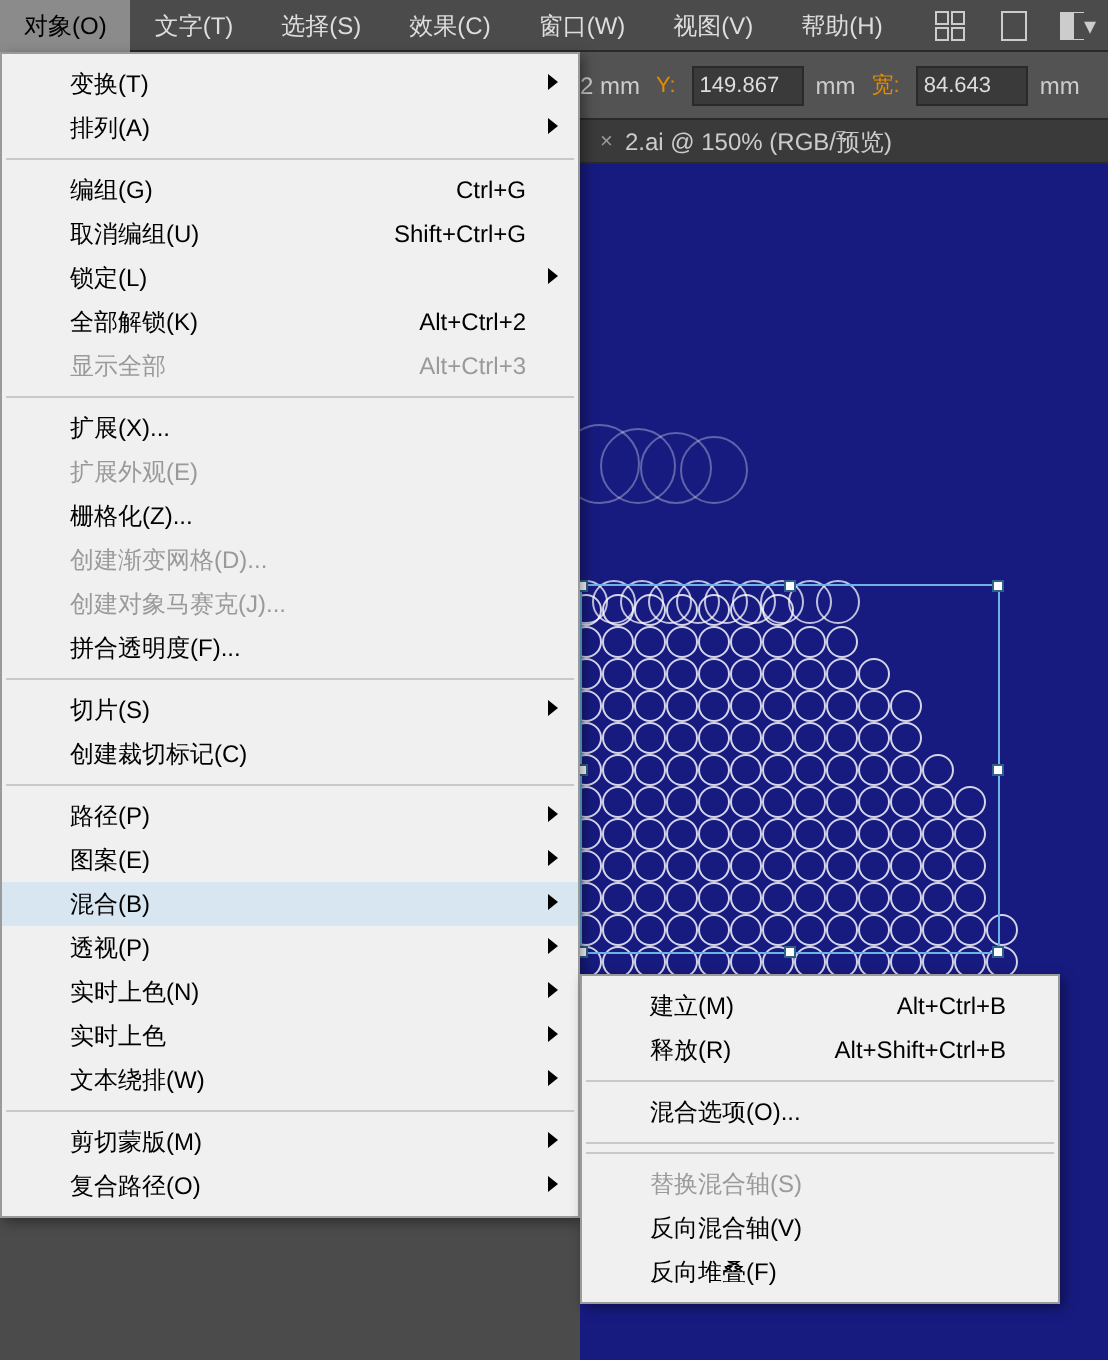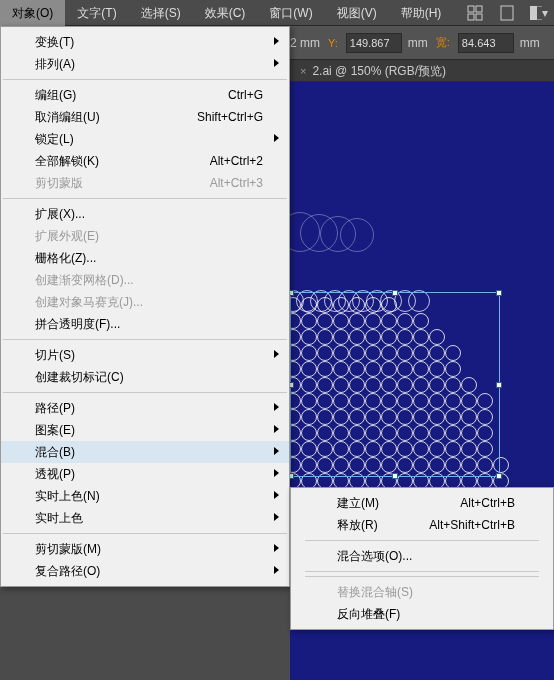--- a/index.html
+++ b/index.html
@@ -20,21 +20,21 @@
 .sel-handle{position:absolute;width:6px;height:6px;background:#fff;border:1px solid #2f5f8a}
 .circle{position:absolute;border:1px solid rgba(255,255,255,0.9);border-radius:50%}
 .dropdown{position:absolute;left:0;top:26px;width:290px;background:#f0f0f0;border:1px solid #9a9a9a;box-shadow:2px 2px 6px rgba(0,0,0,0.4);padding:4px 0}
 .dd-item{height:22px;display:flex;align-items:center;padding:0 26px 0 34px;color:#000;position:relative;cursor:default}
 .dd-item.disabled{color:#9a9a9a}
 .dd-item.hl{background:#d8e6f2}
 .dd-item .sc{margin-left:auto;color:#000}
 .dd-item.disabled .sc{color:#9a9a9a}
 .dd-item .arrow{position:absolute;right:10px;top:6px;width:0;height:0;border-top:4px solid transparent;border-bottom:4px solid transparent;border-left:5px solid #000}
 .dd-sep{height:1px;background:#c8c8c8;margin:4px 2px}
-.submenu{position:absolute;left:290px;top:487px;width:264px;background:#f0f0f0;border:1px solid #9a9a9a;box-shadow:2px 2px 6px rgba(0,0,0,0.4);padding:4px 12px}
+.submenu{position:absolute;left:290px;top:487px;width:240px;background:#f0f0f0;border:1px solid #9a9a9a;box-shadow:2px 2px 6px rgba(0,0,0,0.4);padding:4px 0}
 </style>
 </head>
 <body>
 
 <div class="menubar">
   <div class="menu-item active">对象(O)</div>
   <div class="menu-item">文字(T)</div>
   <div class="menu-item">选择(S)</div>
   <div class="menu-item">效果(C)</div>
   <div class="menu-item">窗口(W)</div>
@@ -268,21 +268,21 @@
     </div>
     <div class="dd-item">
       <span>锁定(L)</span>
       <span class="arrow"></span>
     </div>
     <div class="dd-item">
       <span>全部解锁(K)</span>
       <span class="sc">Alt+Ctrl+2</span>
     </div>
     <div class="dd-item disabled">
-      <span>剪切蒙版</span>
+      <span>显示全部</span>
       <span class="sc">Alt+Ctrl+3</span>
     </div>
     <div class="dd-sep"></div>
     <div class="dd-item">
       <span>扩展(X)...</span>
     </div>
     <div class="dd-item disabled">
       <span>扩展外观(E)</span>
     </div>
     <div class="dd-item">
@@ -323,20 +323,24 @@
       <span class="arrow"></span>
     </div>
     <div class="dd-item">
       <span>实时上色(N)</span>
       <span class="arrow"></span>
     </div>
     <div class="dd-item">
       <span>实时上色</span>
       <span class="arrow"></span>
     </div>
+    <div class="dd-item">
+      <span>文本绕排(W)</span>
+      <span class="arrow"></span>
+    </div>
     <div class="dd-sep"></div>
     <div class="dd-item">
       <span>剪切蒙版(M)</span>
       <span class="arrow"></span>
     </div>
     <div class="dd-item">
       <span>复合路径(O)</span>
       <span class="arrow"></span>
     </div>
   </div>
@@ -352,15 +356,18 @@
     <div class="dd-sep"></div>
     <div class="dd-item">
       <span>混合选项(O)...</span>
     </div>
     <div class="dd-sep"></div>
     <div class="dd-sep"></div>
     <div class="dd-item disabled">
       <span>替换混合轴(S)</span>
     </div>
     <div class="dd-item">
+      <span>反向混合轴(V)</span>
+    </div>
+    <div class="dd-item">
       <span>反向堆叠(F)</span>
     </div>
   </div>
 
 </body></html>

